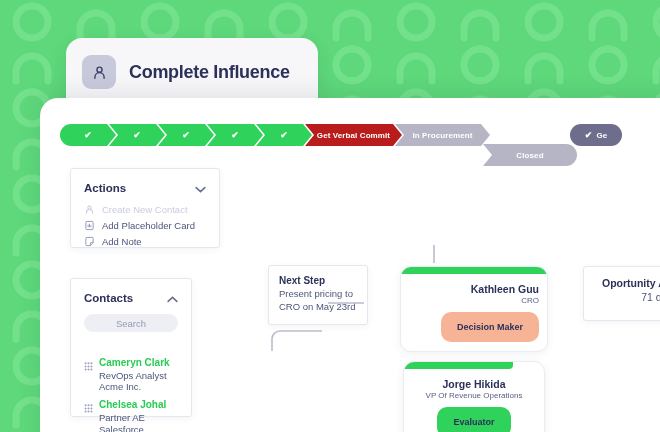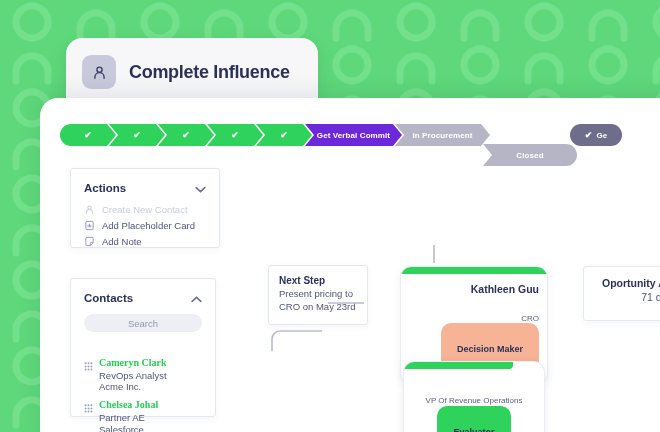--- a/index.html
+++ b/index.html
@@ -64,21 +64,21 @@
     height: 22px;
     display: flex; align-items: center; justify-content: center;
     color: #fff;
     font-size: 8px; font-weight: 700;
     letter-spacing: 0.1px;
     margin-right: -7px;
     padding: 0 6px;
     white-space: nowrap;
   }
   .stage.done      { background: #2fd25a; width: 56px; }
-  .stage.current   { background: #6d28d9; width: 97px; }
+  .stage.current   { background: #b91c1c; width: 97px; }
   .stage.todo      { background: #b5b5c6; }
   .stage.w-proc    { width: 95px; text-align: center; }
   .stage.w-closed  { width: 94px; margin-top: 40px; }
   .stage.pill      { background: #6e6e8c; border-radius: 11px; width: 52px; margin-right:0; overflow:hidden;}
   .stage.chev {
     clip-path: polygon(0 0, calc(100% - 9px) 0, 100% 50%, calc(100% - 9px) 100%, 0 100%, 9px 50%);
   }
   .stage.first {
     clip-path: polygon(0 0, calc(100% - 9px) 0, 100% 50%, calc(100% - 9px) 100%, 0 100%);
     border-radius: 11px 0 0 11px;
@@ -119,50 +119,50 @@
   .nextstep-card { left: 228px; top: 167px; width: 100px; height: 60px; padding: 9px 10px; }
   .ns-title { font-size: 10px; font-weight: 700; color: #2b3159; margin-bottom: 2px; }
   .ns-body  { font-size: 9.5px; color: #4d5579; line-height: 1.35; }
 
   
   .oppage-card { left: 543px; top: 168px; width: 108px; height: 55px; padding: 10px 12px; text-align: right; }
   .op-title { font-size: 10.5px; font-weight: 700; color: #2b3159; margin-bottom: 2px; }
   .op-val   { font-size: 10.5px; color: #4d5579; }
 
   
-  .contacts-card { left: 30px; top: 180px; width: 146px; height: 139px; padding: 11px 13px; }
+  .contacts-card { left: 30px; top: 180px; width: 122px; height: 139px; padding: 11px 13px; }
   .search-box {
     height: 18px; border-radius: 9px; background: #eeeff4;
     display: flex; align-items: center; justify-content: center;
     font-size: 9.5px; color: #9499b3; margin-bottom: 25px;
   }
   .contact-row { display: flex; gap: 6px; margin-bottom: 6px; }
   .grip { width: 9px; flex: none; padding-top: 2px; }
-  .c-name { font-size: 10px; font-weight: 700; color: #27cc52; line-height: 1.25; font-family: Liberation Serif, serif; }
+  .c-name { font-size: 10px; font-weight: 700; color: #27cc52; line-height: 1.25; }
   .c-role, .c-co { font-size: 9.5px; color: #4d5579; line-height: 1.25; }
 
   
   .org { position: absolute; inset: 0; pointer-events: none; }
   .node {
     position: absolute;
     background: #fff;
     border: 1px solid #ebecf2;
     border-radius: 11px;
     box-shadow: 0 2px 8px rgba(40,50,90,.07);
     overflow: hidden;
     text-align: center;
   }
   .node .bar { height: 7px; width: 100%; }
   .node .bar.inset { width: 78%; border-radius: 0 0 4px 0; }
   .node .body { padding: 9px 8px 9px; }
   .n-name { font-size: 10.5px; font-weight: 700; color: #2b3159; line-height: 1.2; }
-  .n-title { font-size: 8px; color: #5a6084; margin-top: 18px; line-height: 1.2; }
+  .n-title { font-size: 8px; color: #5a6084; margin-top: 0; line-height: 1.2; }
   .badge {
-    display: inline-block; 
-    padding: 21px 16px; border-radius: 10px;
+    display: inline-block; margin-top: 7px;
+    padding: 10px 16px; border-radius: 10px;
     font-size: 9px; font-weight: 700; color: #2b3159;
   }
   .badge.peach { background: #f7b396; }
   .badge.green { background: #2fd25a; }
 
   .node-kathleen { left: 360px; top: 168px; width: 148px; text-align: right; }
   .node-jorge    { left: 363px; top: 263px; width: 142px; }
 </style>
 </head>
 <body>
@@ -348,19 +348,20 @@
       <div class="body">
         <div class="n-name">Kathleen Guu</div>
         <div class="n-title">CRO</div>
         <div class="badge peach">Decision Maker</div>
       </div>
     </div>
 
     <div class="node node-jorge">
       <div class="bar inset" style="background:#2fd25a"></div>
       <div class="body">
+        <div class="n-name">Jorge Hikida</div>
         <div class="n-title">VP Of Revenue Operations</div>
         <div class="badge green">Evaluator</div>
       </div>
     </div>
 
   </div>
 </div>
 
 </body></html>

